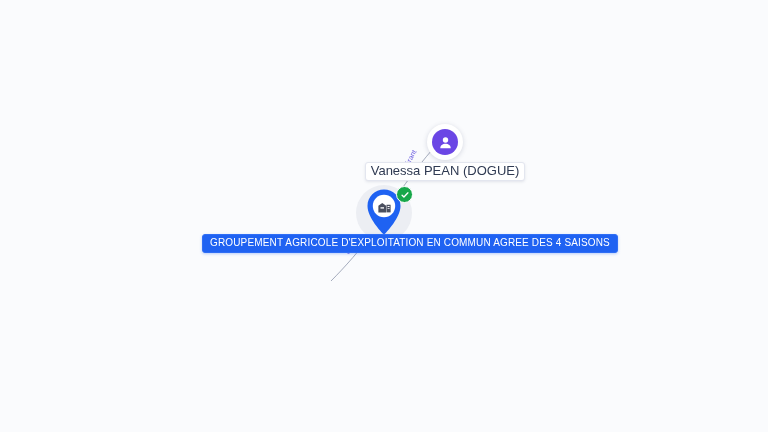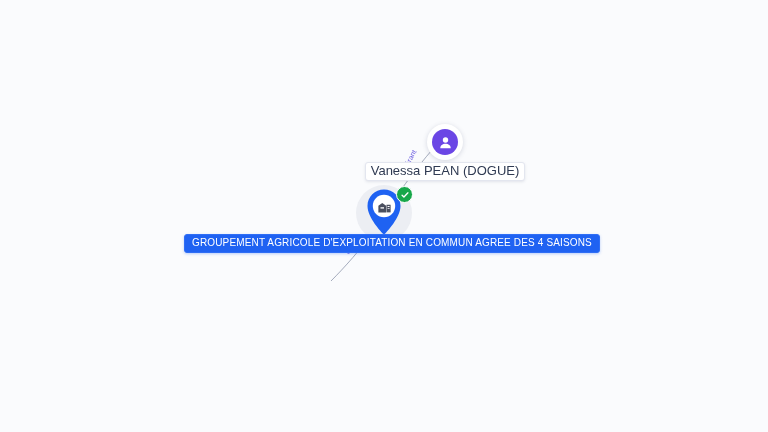--- a/index.html
+++ b/index.html
@@ -109,21 +109,21 @@
     background: #17a74a;
     border: 1.5px solid #ffffff;
     display: flex;
     align-items: center;
     justify-content: center;
   }
   .verified-badge svg { display: block; }
 
   #company-label {
     position: absolute;
-    left: 184px;
+    left: 202px;
     top: 234px;
     background: #1f62f2;
     border: 1px solid #2f6ef5;
     border-radius: 3px;
     padding: 2px 7px 3px 7px;
     font-size: 10px;
     line-height: 12px;
     letter-spacing: 0.15px;
     color: #ffffff;
     white-space: nowrap;

